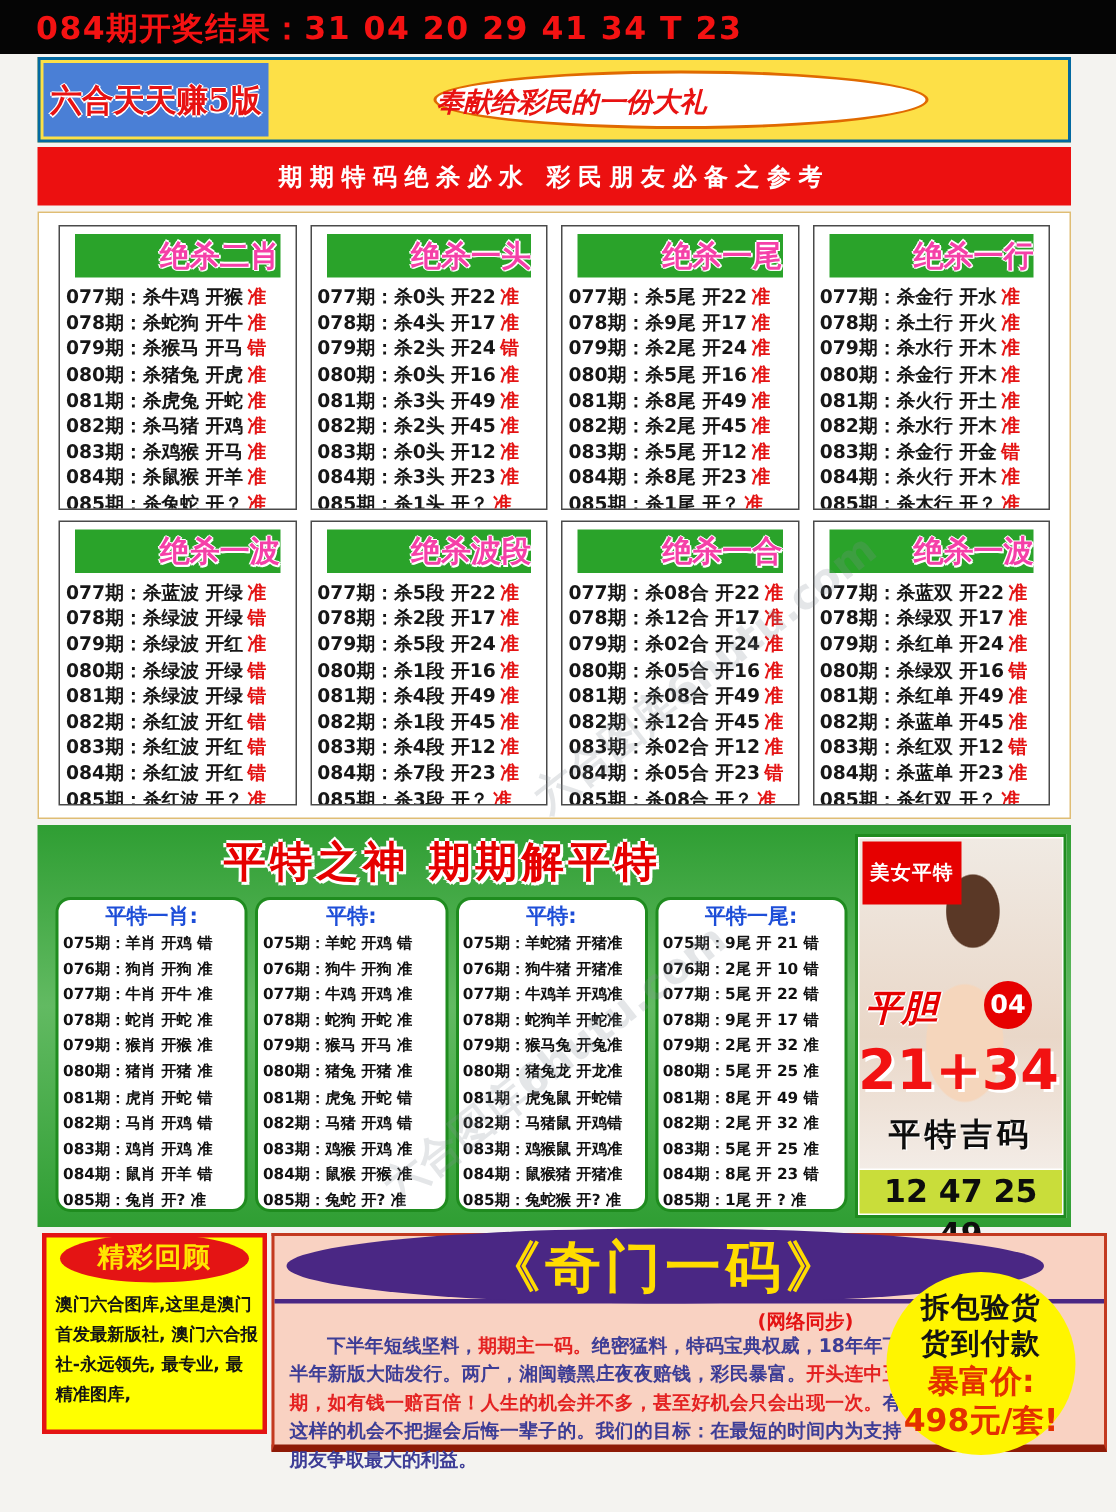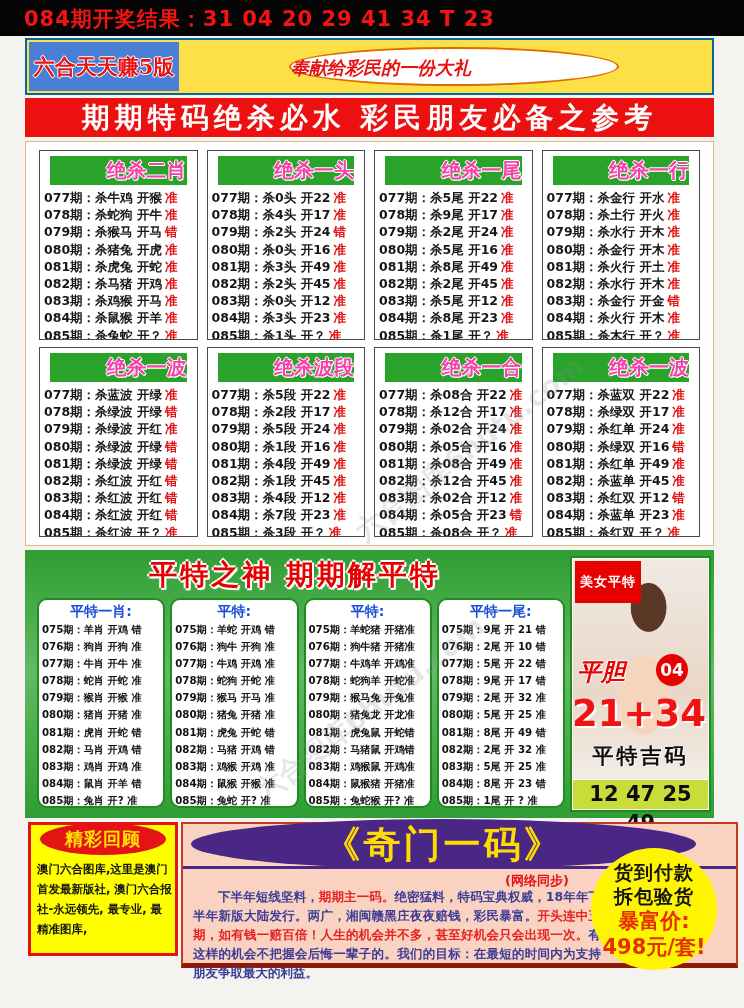--- a/index.html
+++ b/index.html
@@ -13,21 +13,21 @@
   .obanner{position:absolute;left:25px;top:38px;width:689px;height:57px;background:#fde047;border:2px solid #0369a1;box-sizing:border-box;}
   .logo{position:absolute;left:2px;top:2px;width:150px;height:49px;background:#4a7fd6;color:#e81212;
         font-family:"DejaVu Serif",serif;font-weight:bold;font-size:21px;text-align:center;line-height:49px;
         text-shadow:-1px 0 #fff,1px 0 #fff,0 -1px #fff,0 1px #fff;}
   .oval{position:absolute;left:262px;top:7px;width:330px;height:39px;background:#fff;border:2px solid #e06a00;
         border-radius:50%;text-align:left;line-height:39px;font-family:Liberation Serif, serif;font-style:italic;
         font-weight:bold;font-size:18px;color:#e81212;box-sizing:border-box;}
 
   
   .redbanner{position:absolute;left:25px;top:98px;width:689px;height:39px;background:#ec1010;color:#fff;
-        text-align:center;font-family:"DejaVu Serif",serif;font-weight:bold;font-size:28px;line-height:39px;letter-spacing:5px;}
+        text-align:center;font-family:"DejaVu Serif",serif;font-weight:bold;font-size:16px;line-height:39px;letter-spacing:5px;}
 
   
   .main{position:absolute;left:25px;top:141px;width:689px;height:405px;background:#fff;border:1px solid #dfbd74;box-sizing:border-box;}
   .kgrid{position:absolute;left:13px;right:13px;top:8px;bottom:8px;display:grid;grid-template-columns:repeat(4,1fr);grid-auto-rows:1fr;gap:7px 9px;}
   .kbox{border:1px solid #4a4a4a;background:#fff;padding:3px 4px;overflow:hidden;box-sizing:border-box;}
   .kbox-title{margin:2px 6px 4px;background:#2aa32a;color:#f540a8;font-family:"DejaVu Serif",serif;
         font-size:20px;font-weight:bold;text-align:right;padding:1px 0;
         text-shadow:-1px 0 #fff,1px 0 #fff,0 -1px #fff,0 1px #fff,1px 1px #fff;}
   .krow{font-size:12.5px;font-weight:bold;color:#171717;line-height:17.2px;white-space:nowrap;}
   .krow .res{color:#e41414;margin-left:3px;}
@@ -283,22 +283,22 @@
     <div class="rv-oval">精彩回顾</div>
     <div class="rv-text">澳门六合图库,这里是澳门首发最新版社, 澳门六合报社-永远领先, 最专业, 最精准图库,</div>
   </div>
 
   <div class="qimen">
     <div class="q-rule"></div>
     <div class="q-ellipse">《奇门一码》</div>
     <div class="q-sync">(网络同步)</div>
     <div class="q-para" id="qimen-para"><span class="seg">下半年短线坚料，</span><span class="seg-red">期期主一码。</span><span class="seg">绝密猛料，特码宝典权威，18年年下半年新版大陆发行。两广，湘闽赣黑庄夜夜赔钱，彩民暴富。</span><span class="seg-red">开头连中五期，如有钱一赔百倍！人生的机会并不多，甚至好机会只会出现一次。</span><span class="seg">有这样的机会不把握会后悔一辈子的。我们的目标：在最短的时间内为支持朋友争取最大的利益。</span></div>
     <div class="q-circle">
+      <div class="oc-black">拆包验货</div>
       <div class="oc-black">货到付款</div>
-      <div class="oc-black">拆包验货</div>
       <div class="oc-red">暴富价:</div>
       <div class="oc-red">498元/套!</div>
     </div>
   </div>
 
   <div class="watermark wm1">六合图库6hutu.com</div>
   <div class="watermark wm2">六合图库6hutu.com</div>
 
 </div>
 

